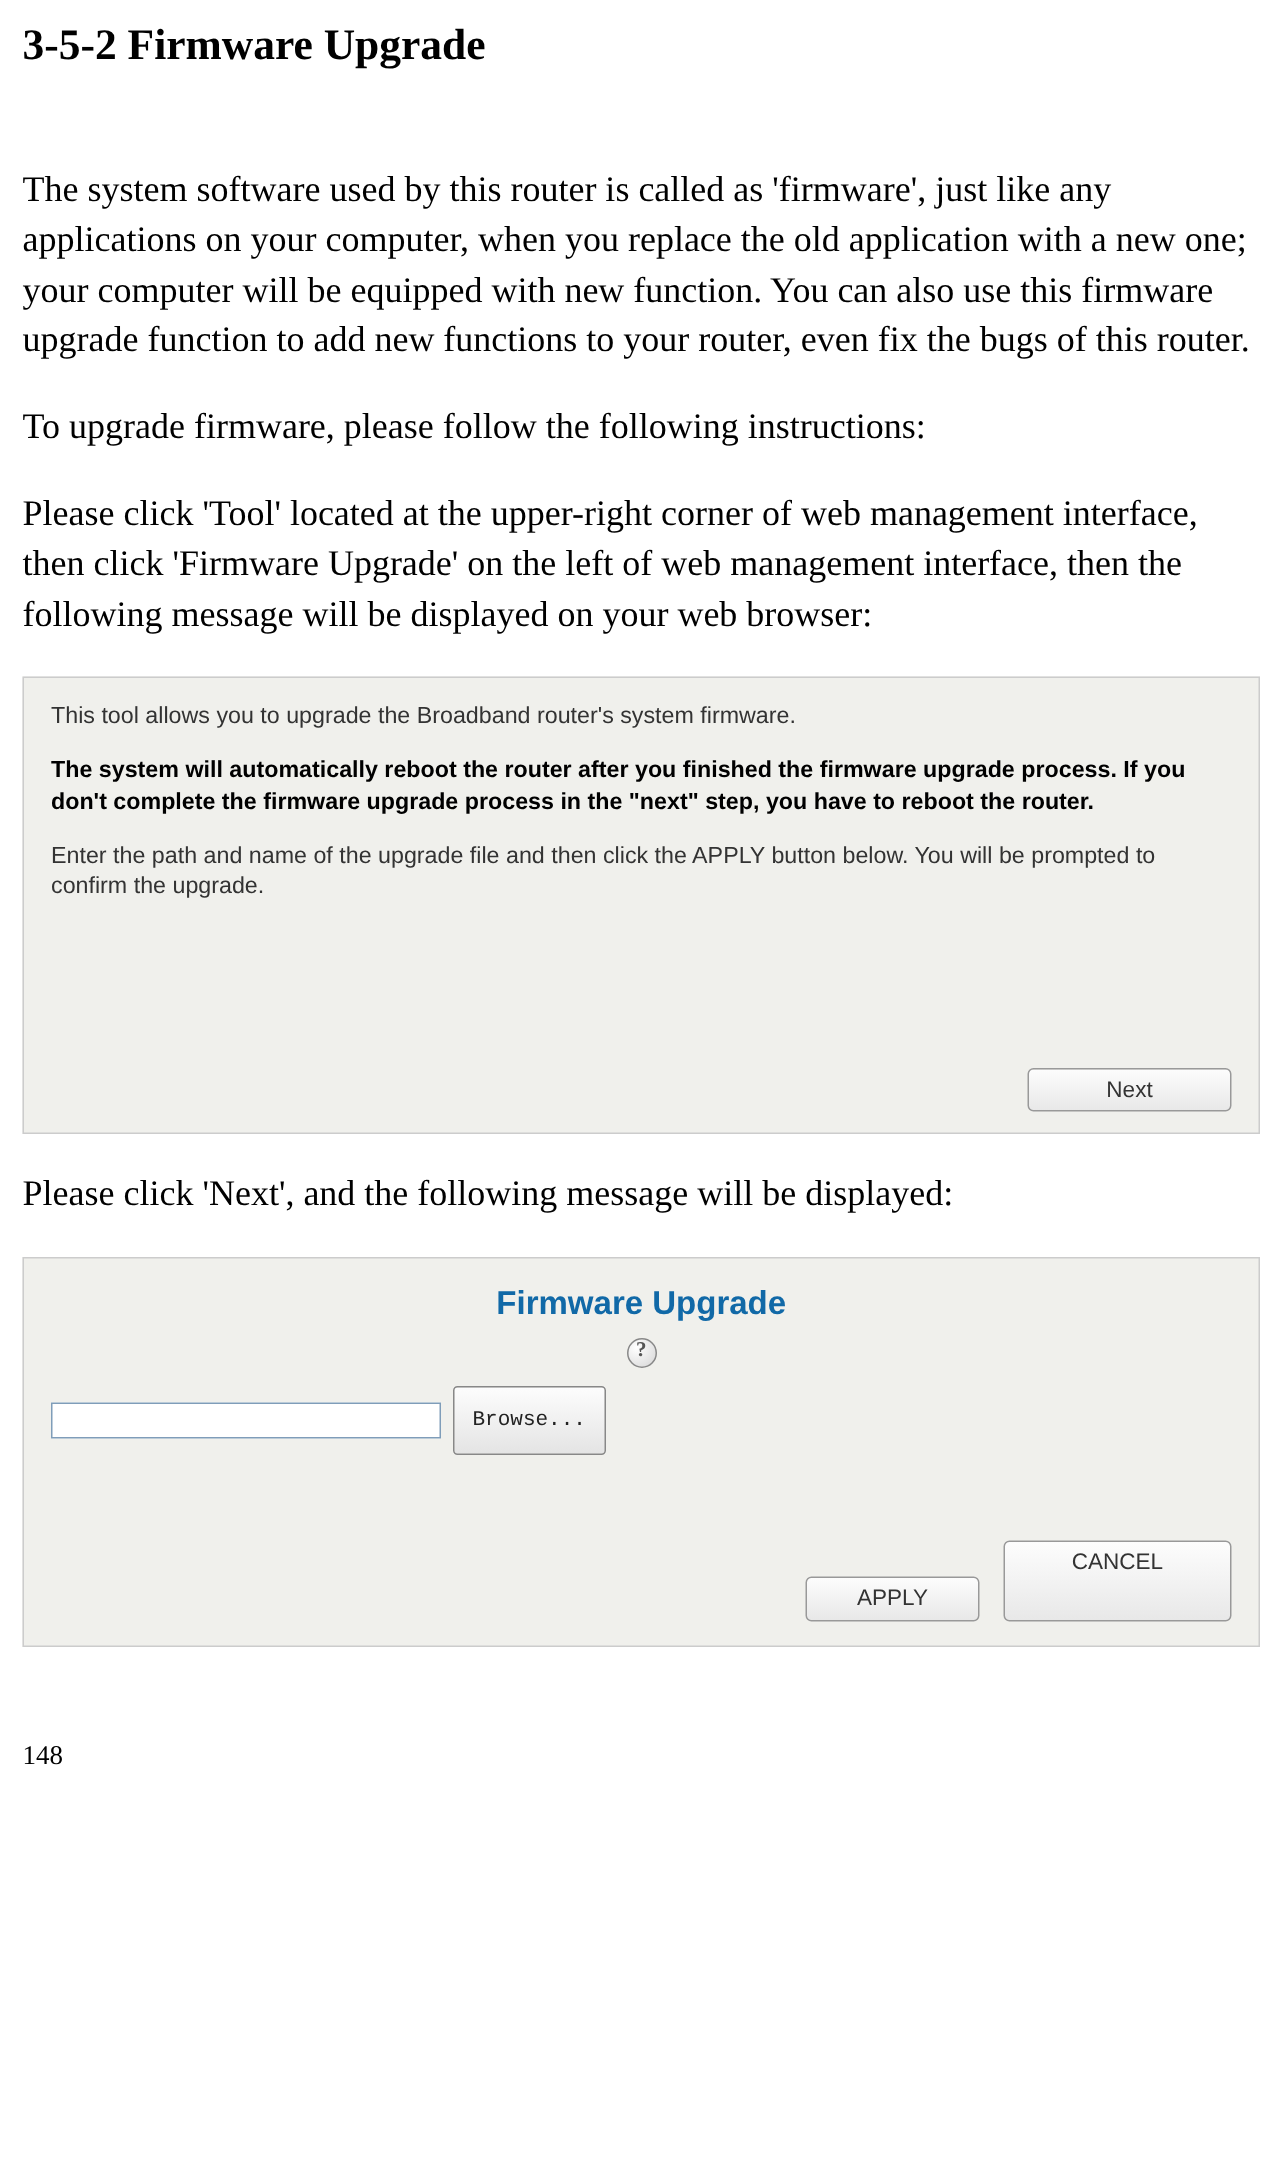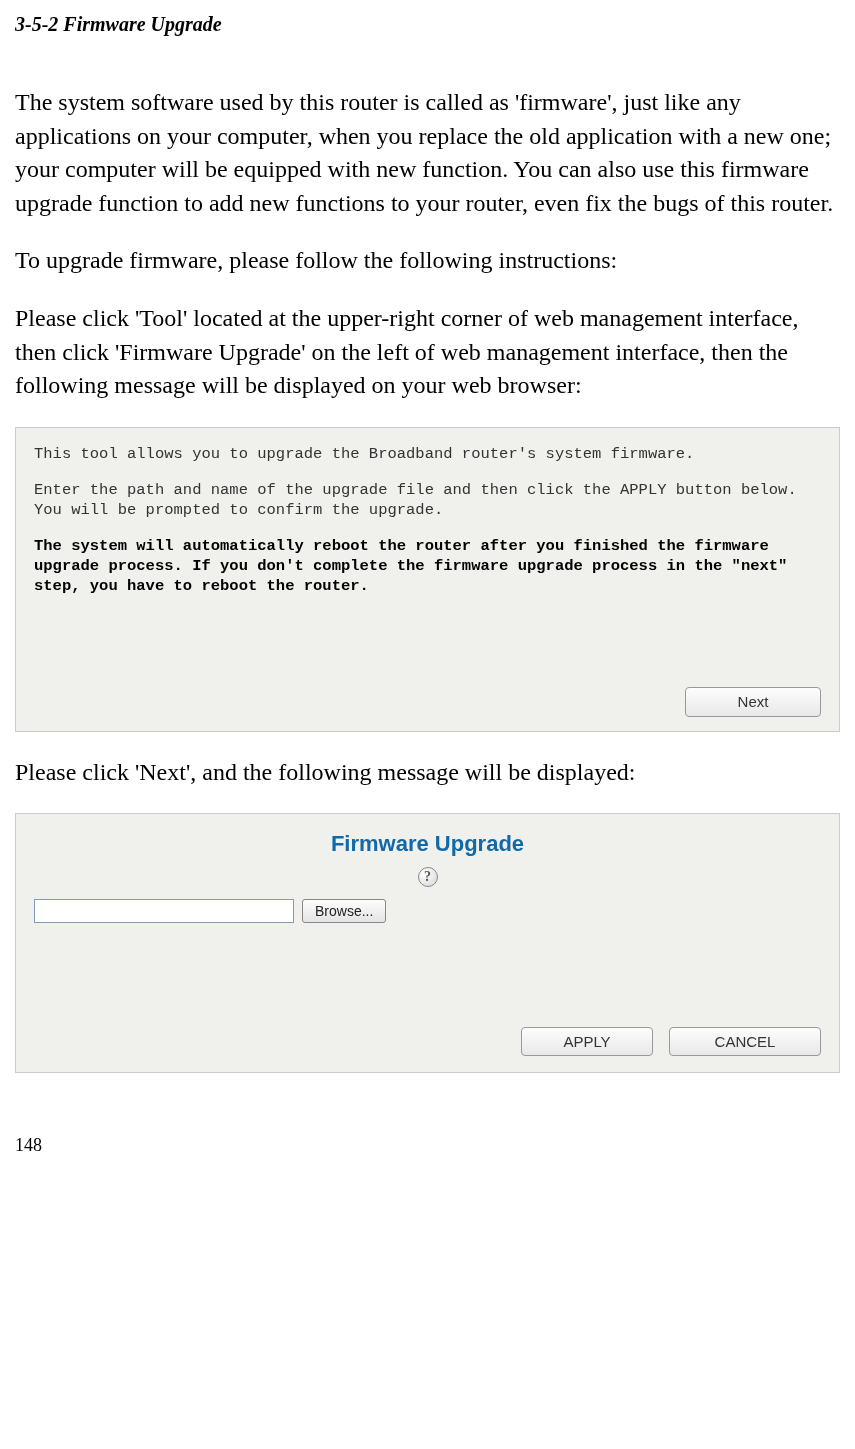--- a/index.html
+++ b/index.html
@@ -11,23 +11,22 @@
       font-family: "Times New Roman", Times, serif;
       font-size: 24px;
       color: #000;
       background: #fff;
       width: 855px;
       padding: 10px 15px 10px 15px;
       line-height: 1.4;
     }
     .section-title {
       font-weight: bold;
-      font-size: 20px;
-      margin-bottom: 48px;
-      font-style: italic;
+      font-size: 29px;
+      margin-bottom: 60px;
     }
     .body-para {
       margin-bottom: 24px;
     }
     .screenshot-box {
       background: #f0f0ec;
       border: 1px solid #ccc;
       padding: 16px 18px 14px 18px;
       margin-top: 14px;
       margin-bottom: 24px;
@@ -35,21 +34,20 @@
       font-size: 15.5px;
       color: #333;
       line-height: 1.3;
       position: relative;
     }
     .screenshot-box-1 {
       height: 305px;
     }
     .ss-text {
       margin-bottom: 16px;
-      font-family: Liberation Mono, monospace;
     }
     .ss-bold {
       font-weight: bold;
       color: #000;
     }
     .ss-btn-row {
       position: absolute;
       bottom: 14px;
       right: 18px;
       display: flex;
@@ -110,35 +108,36 @@
       border: 1px solid #7f9db9;
       height: 24px;
       width: 260px;
       font-size: 14px;
       padding: 2px 4px;
     }
     .browse-btn {
       background: linear-gradient(to bottom, #fdfdfd, #e4e4e4);
       border: 1px solid #888;
       border-radius: 3px;
-      padding: 3px 12px;
-      font-family: Liberation Sans, sans-serif;
+      padding: 14px 12px;
+      font-family: Liberation Mono, monospace;
       font-size: 14px;
       color: #222;
       cursor: pointer;
     }
     .ss2-btn-row {
       position: absolute;
       right: 18px;
       bottom: 16px;
       display: flex;
       gap: 16px;
     }
     .ss-btn-apply {
-      width: 132px;
+      width: 116px;
+      margin-top: 24px;
     }
     .ss-btn-cancel {
       width: 152px;
     }
     .page-num {
       font-size: 18px;
       margin-top: 60px;
       font-family: "Times New Roman", serif;
     }
   </style>
@@ -148,22 +147,22 @@
 <div class="section-title">3-5-2 Firmware Upgrade</div>
 
 <p class="body-para">The system software used by this router is called as 'firmware', just like any applications on your computer, when you replace the old application with a new one; your computer will be equipped with new function. You can also use this firmware upgrade function to add new functions to your router, even fix the bugs of this router.</p>
 
 <p class="body-para">To upgrade firmware, please follow the following instructions:</p>
 
 <p class="body-para">Please click 'Tool' located at the upper-right corner of web management interface, then click 'Firmware Upgrade' on the left of web management interface, then the following message will be displayed on your web browser:</p>
 
 <div class="screenshot-box screenshot-box-1">
   <div class="ss-text">This tool allows you to upgrade the Broadband router's system firmware.</div>
+  <div class="ss-text ss-bold">The system will automatically reboot the router after you finished the firmware upgrade process. If you don't complete the firmware upgrade process in the "next" step, you have to reboot the router.</div>
   <div class="ss-text">Enter the path and name of the upgrade file and then click the APPLY button below. You will be prompted to confirm the upgrade.</div>
-  <div class="ss-text ss-bold">The system will automatically reboot the router after you finished the firmware upgrade process. If you don't complete the firmware upgrade process in the "next" step, you have to reboot the router.</div>
   <div class="ss-btn-row">
     <div class="ss-btn">Next</div>
   </div>
 </div>
 
 <p class="body-para">Please click 'Next', and the following message will be displayed:</p>
 
 <div class="screenshot-box screenshot-box-2">
   <div class="ss-title">
     <span>Firmware Upgrade</span>

